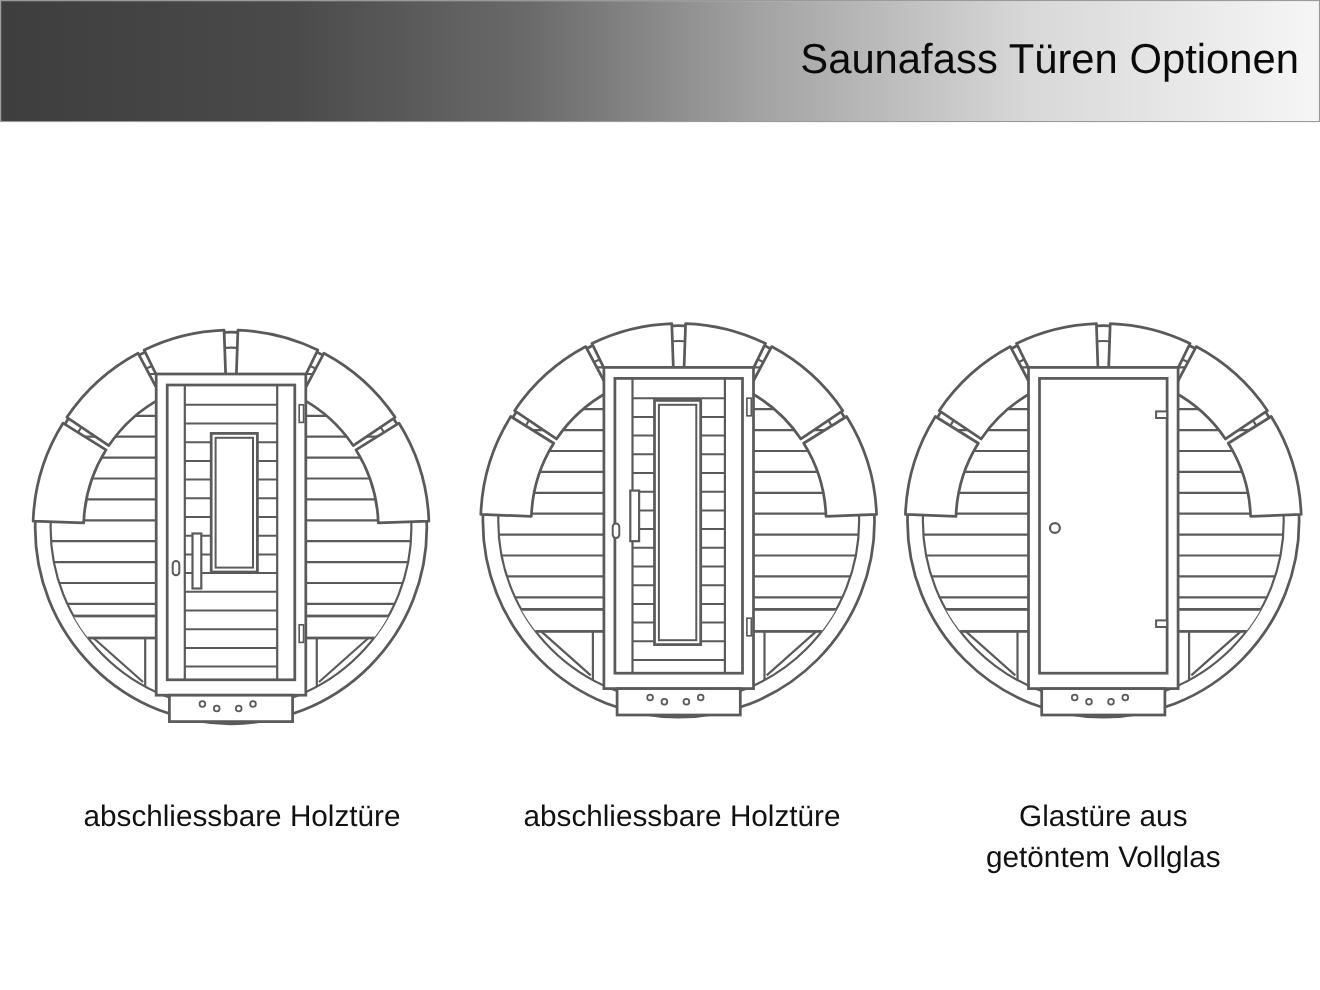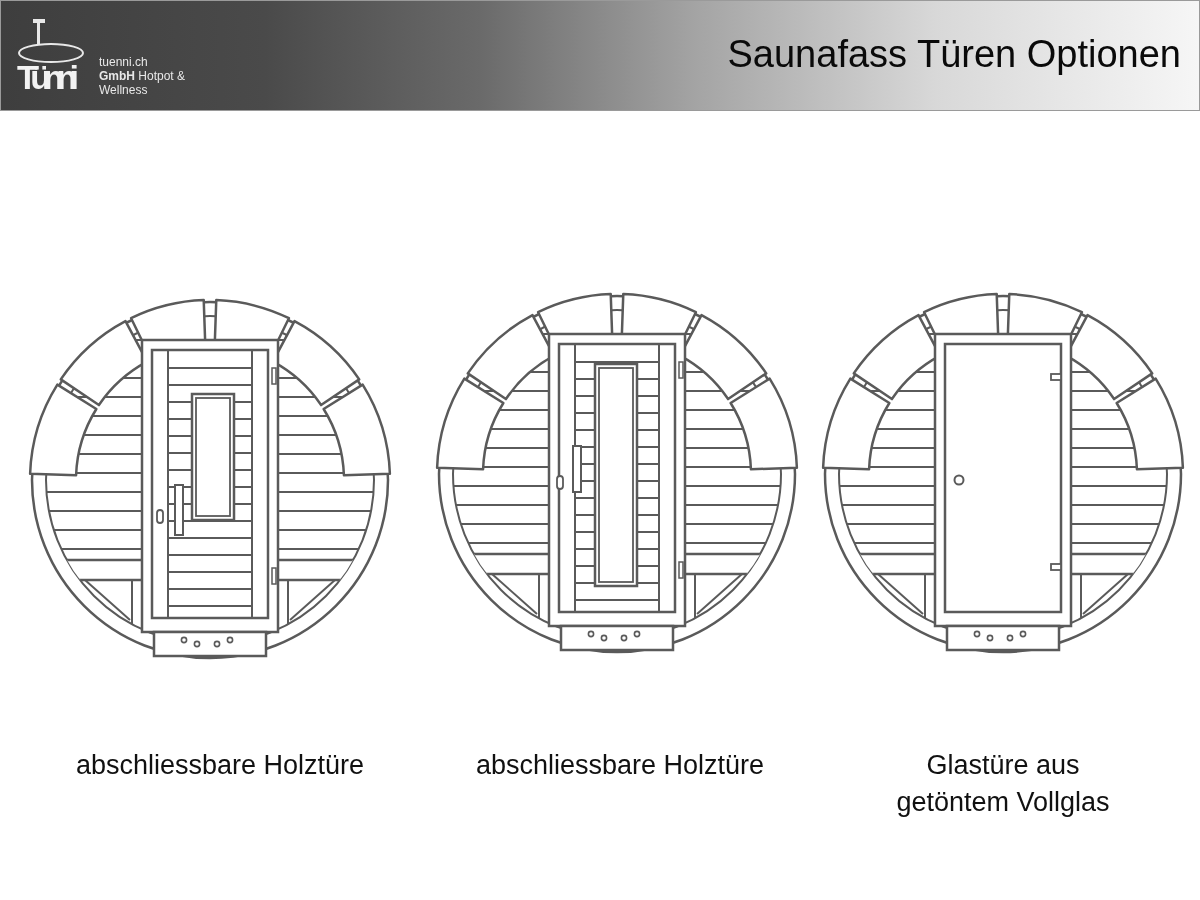--- a/index.html
+++ b/index.html
@@ -7,38 +7,26 @@
          font-family:"Liberation Sans", sans-serif; }
   .header { position:absolute; left:0; top:0; width:1198px; height:109px;
             border:1px solid #9a9a9a;
             background:linear-gradient(to right, #3e3e3e 0%, #4a4a4a 22%, #6a6a6a 40%, #a4a4a4 58%, #d8d8d8 78%, #f6f6f6 100%); }
   .logo { position:absolute; left:14px; top:16px; width:210px; height:78px; }
   .logo-text { position:absolute; left:84px; top:38px; color:#e8e8e8; font-size:12px; line-height:14px; }
   .logo-text .l2 b { font-weight:bold; }
   .title { position:absolute; right:18px; top:32px; font-size:38px; color:#0a0a0a; letter-spacing:0px;margin-left:35px; }
   .option { position:absolute; top:280px; width:400px; height:400px; }
   .option svg { position:absolute; left:0; top:0; }
-  .caption { position:absolute; top:747px; width:400px; text-align:center; font-size:27px; line-height:37px; color:#111; }
+  .caption { position:absolute; top:724px; width:400px; text-align:center; font-size:27px; line-height:37px; color:#111; }
 </style>
 </head>
 <body>
 
 <div class="header">
-  <div class="logo">
-    <svg width="80" height="78" viewBox="0 0 80 78">
-      <rect x="18" y="2" width="12" height="4" fill="#e8e8e8"></rect>
-      <rect x="22" y="6" width="3" height="22" fill="#e8e8e8"></rect>
-      <ellipse cx="36" cy="36" rx="32" ry="9" fill="none" stroke="#e8e8e8" stroke-width="2"></ellipse>
-      <text x="2" y="72" fill="#f2f2f2" font-family="Liberation Sans, sans-serif" font-weight="bold" font-size="34" textLength="62">Tünni</text>
-    </svg>
-    <div class="logo-text">
-      <div>tuenni.ch</div>
-      <div class="l2"><b>GmbH</b><span> Hotpot &amp; Wellness</span></div>
-    </div>
-  </div>
   <div class="title">Saunafass Türen Optionen</div>
 </div>
 
 <div id="options">
     <div class="option" style="left: 10px; top: 280px;">
       <svg width="400" height="400" viewBox="0 0 400 400">
         <defs>
           <clipPath id="cp0">
             <circle cx="200" cy="200" r="164"></circle>
           </clipPath>

